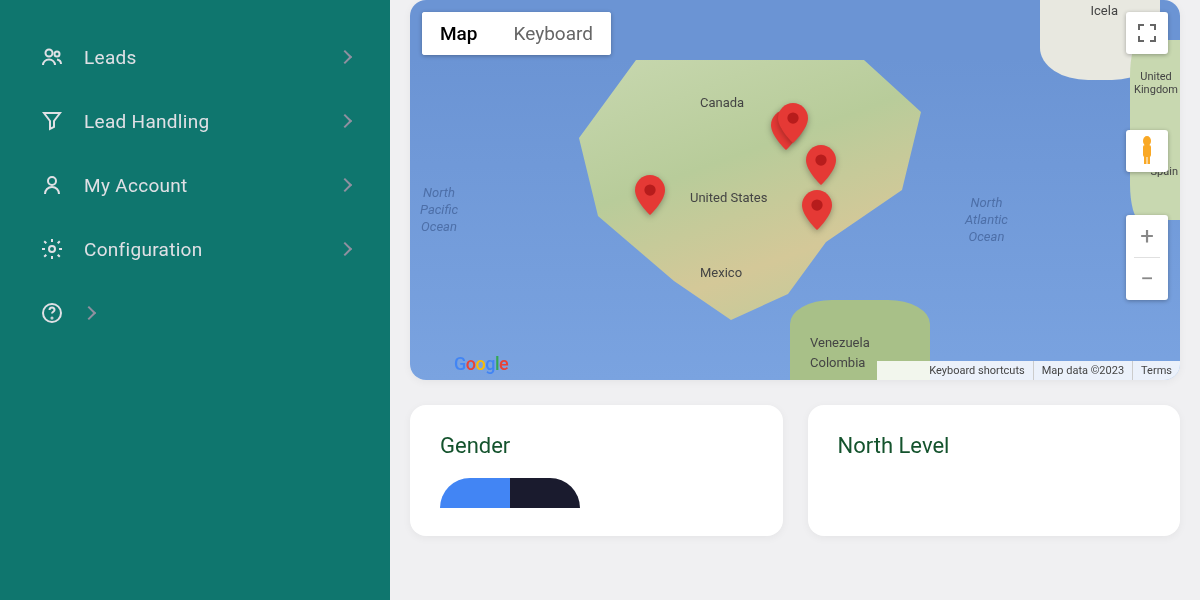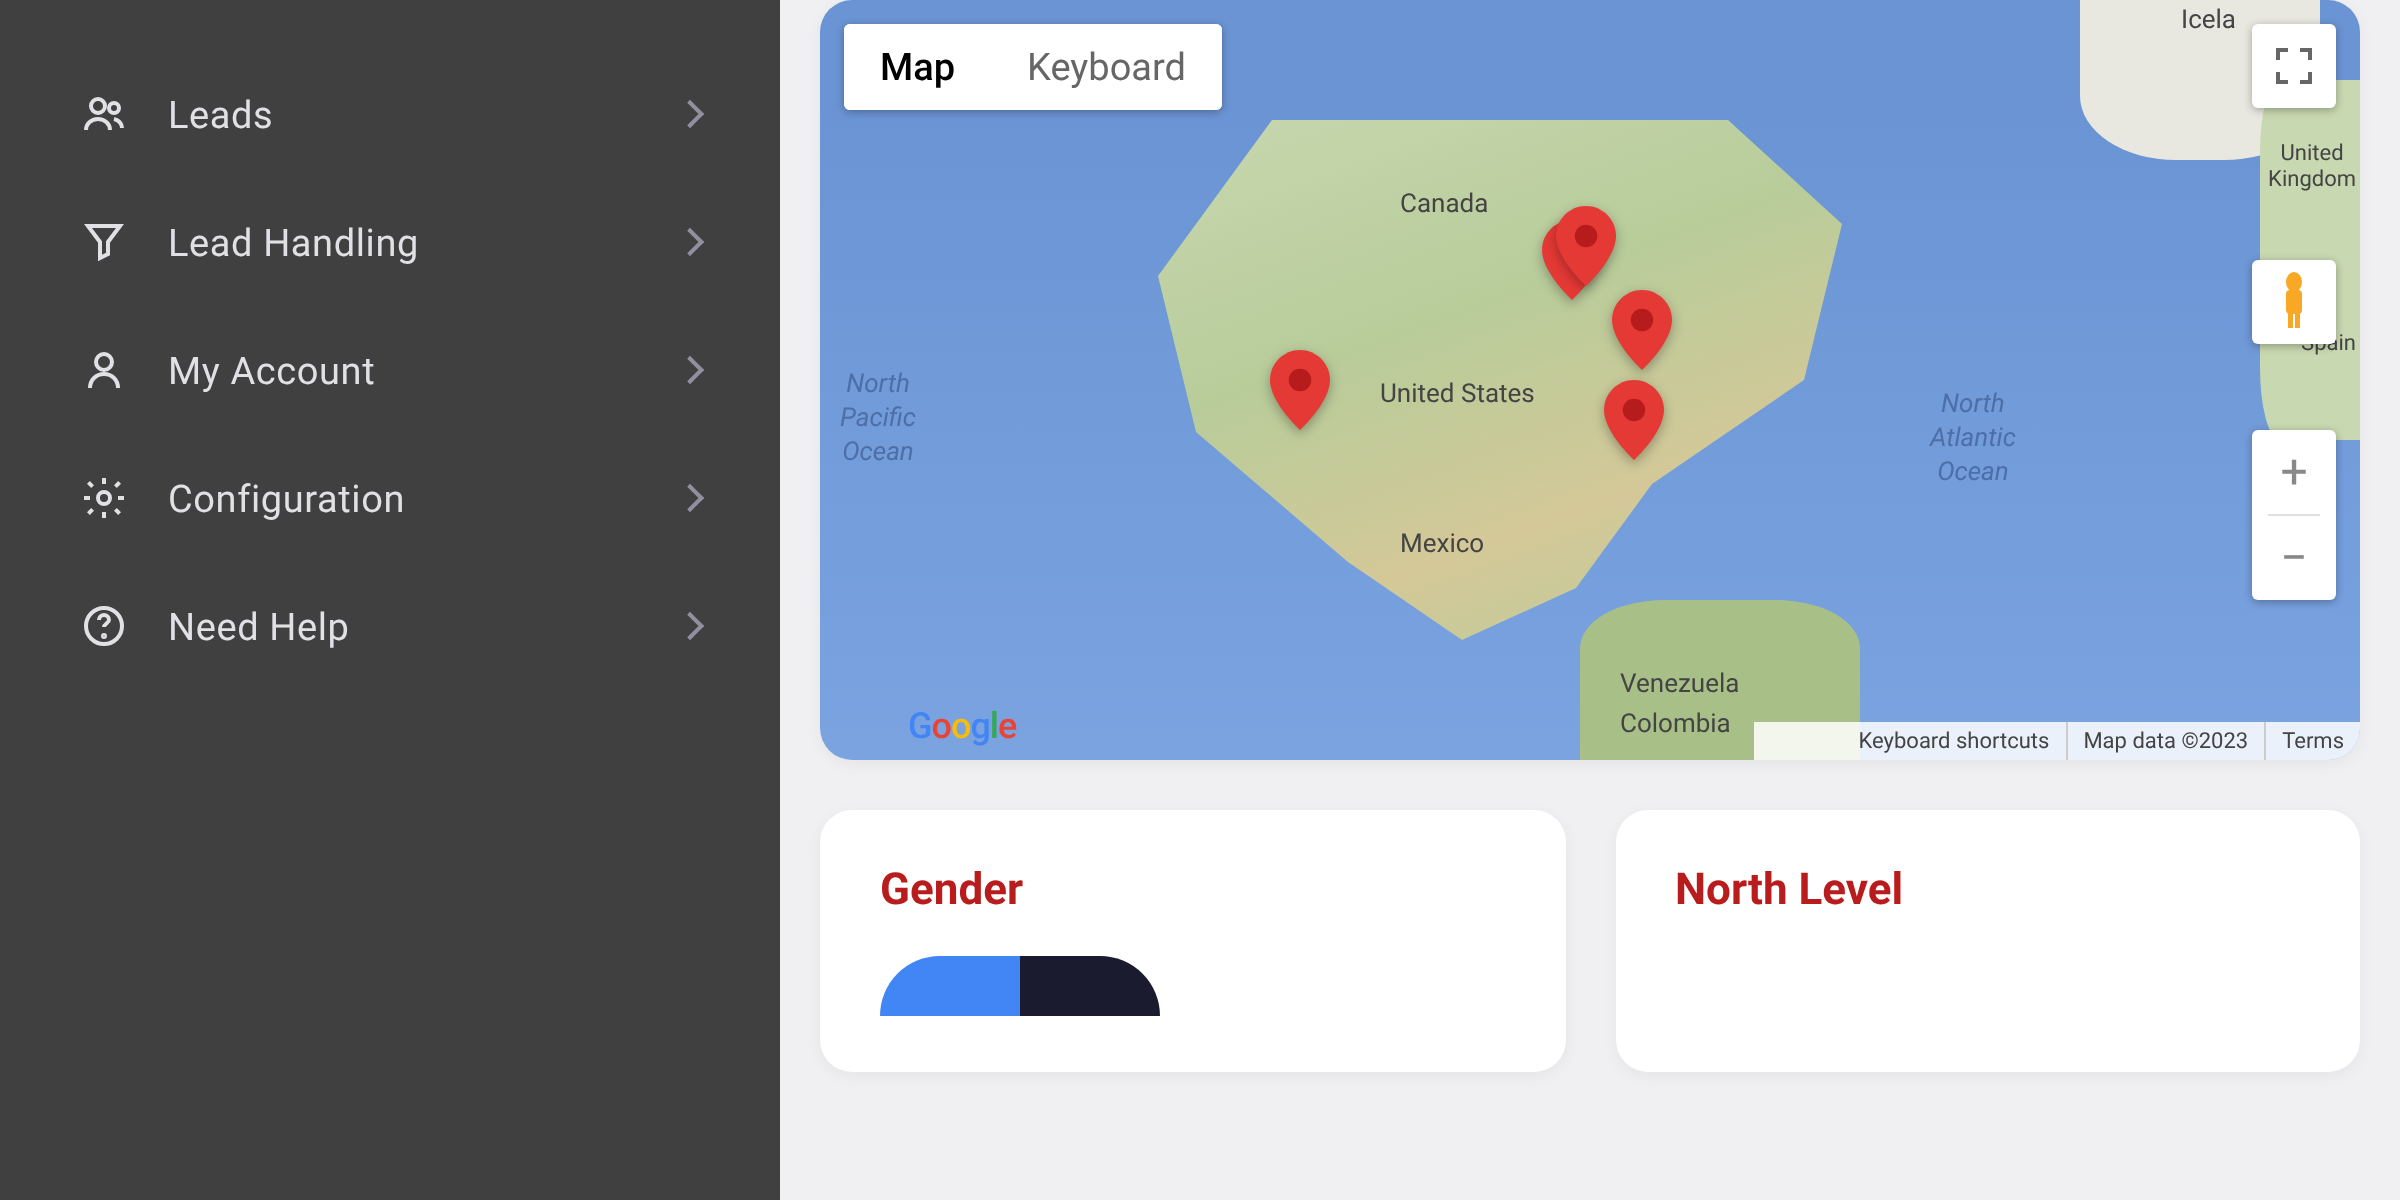--- a/index.html
+++ b/index.html
@@ -1,17 +1,17 @@
 <!DOCTYPE html>
 <html><head>
 <meta charset="utf-8">
 <style>
 * { margin: 0; padding: 0; box-sizing: border-box; font-family: -apple-system, BlinkMacSystemFont, 'Segoe UI', Roboto, sans-serif; }
 body { background: #f0f0f2; width: 1200px; height: 600px; overflow: hidden; display: flex; }
-.sidebar { width: 390px; background: #404040; height: 100%; padding-top: 25px; }
+.sidebar { width: 390px; background: #0f766e; height: 100%; padding-top: 25px; }
 .nav-item { display: flex; align-items: center; padding: 20px 40px; cursor: pointer; color: #e0e0e5; }
 .nav-icon { width: 24px; height: 24px; margin-right: 20px; display: flex; align-items: center; justify-content: center; flex-shrink: 0; }
 .nav-label { font-size: 19px; font-weight: 400; flex: 1; letter-spacing: 0.3px; }
 .nav-chevron { width: 10px; height: 10px; border-top: 2px solid #9090a0; border-right: 2px solid #9090a0; transform: rotate(45deg); }
 .main { flex: 1; padding: 0 20px; display: flex; flex-direction: column; }
 .map-card { background: #fff; border-radius: 16px; padding: 0; overflow: hidden; box-shadow: 0 2px 8px rgba(0,0,0,0.05); margin-bottom: 25px; }
 .map-container { position: relative; height: 380px; background: linear-gradient(180deg, #6b94d4 0%, #6b94d4 15%, #7aa3e0 100%); overflow: hidden; }
 .map-land { position: absolute; background: #b8cc9a; }
 .land-greenland { top: 0; right: 20px; width: 120px; height: 80px; background: #e8e8e0; border-radius: 0 0 40% 40%; }
 .land-na { top: 60px; left: 150px; width: 380px; height: 260px; background: linear-gradient(160deg, #c8d8b0 0%, #b8cc9a 40%, #d4c898 70%, #b8cc9a 100%); clip-path: polygon(20% 0%, 80% 0%, 95% 20%, 90% 50%, 70% 70%, 60% 90%, 45% 100%, 30% 85%, 10% 60%, 5% 30%); }
@@ -34,21 +34,21 @@
 .map-attr-item:first-child { border-left: none; margin-left: 44px; }
 .google-logo { position: absolute; bottom: 6px; left: 8px; font-size: 18px; font-weight: 500; letter-spacing: -0.5px; margin-left: 36px; }
 .google-logo span:nth-child(1) { color: #4285F4; }
 .google-logo span:nth-child(2) { color: #EA4335; }
 .google-logo span:nth-child(3) { color: #FBBC05; }
 .google-logo span:nth-child(4) { color: #4285F4; }
 .google-logo span:nth-child(5) { color: #34A853; }
 .google-logo span:nth-child(6) { color: #EA4335; }
 .cards-row { display: flex; gap: 25px; }
 .stat-card { background: #fff; border-radius: 16px; padding: 28px 30px; flex: 1; box-shadow: 0 2px 8px rgba(0,0,0,0.05); }
-.stat-title { font-size: 22px; font-weight: 700; color: #b91c1c; margin-bottom: 20px; }
+.stat-title { font-size: 22px; font-weight: 400; color: #14532d; margin-bottom: 20px; }
 .pie-preview { width: 140px; height: 30px; border-radius: 70px 70px 0 0; background: conic-gradient(from -90deg at 50% 100%, #4285F4 0deg, #4285F4 90deg, #1a1b2e 90deg, #1a1b2e 180deg); }
 </style>
 </head>
 <body>
 
 <aside class="sidebar">
   <div class="nav-item">
     <span class="nav-icon">
       <svg viewBox="0 0 24 24" fill="none" stroke="#e0e0e5" stroke-width="2">
           <circle cx="9" cy="8" r="3.5"></circle>
@@ -90,21 +90,20 @@
     <span class="nav-chevron"></span>
   </div>
   <div class="nav-item">
     <span class="nav-icon">
       <svg viewBox="0 0 24 24" fill="none" stroke="#e0e0e5" stroke-width="2">
           <circle cx="12" cy="12" r="9"></circle>
           <path d="M9.5 9a2.5 2.5 0 015 0c0 1.5-2.5 2-2.5 3.5"></path>
           <circle cx="12" cy="17" r="0.5" fill="#e0e0e5"></circle>
         </svg>
     </span>
-    <span class="nav-label">Need Help</span>
     <span class="nav-chevron"></span>
   </div>
 </aside>
 
 <main class="main">
   <div class="map-card">
     <div class="map-container">
       <div class="map-land land-greenland"></div>
       <div class="map-land land-na"></div>
       <div class="map-land land-sa"></div>

